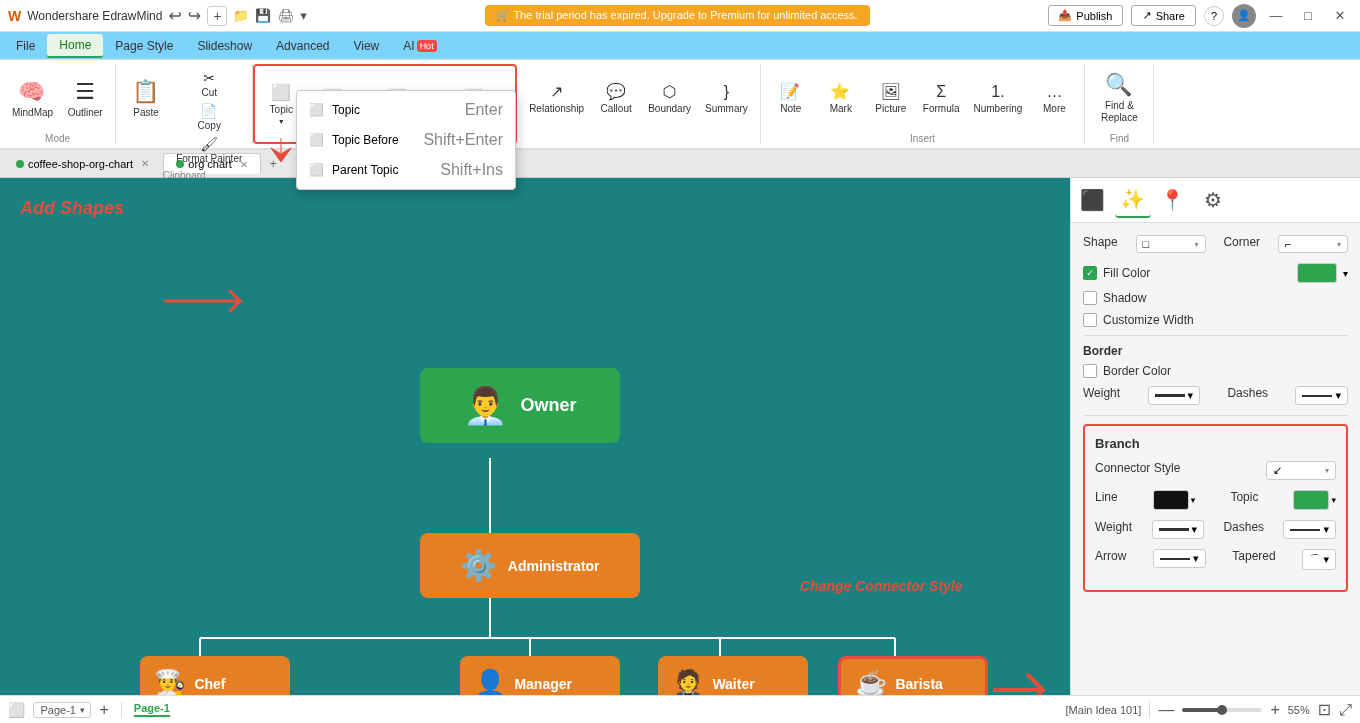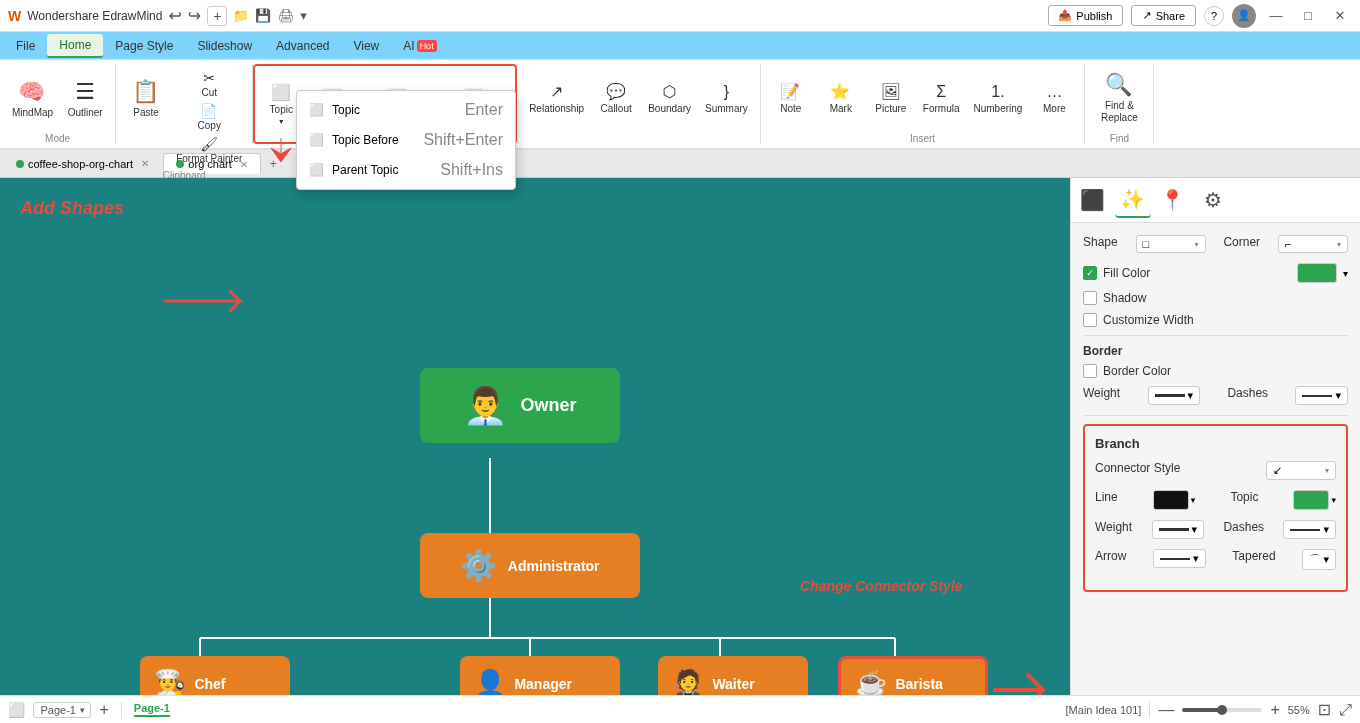--- a/index.html
+++ b/index.html
@@ -385,20 +385,23 @@
   <div id="title-bar-left">
     <span style="color:#e05a00;font-weight:bold;font-size:14px;">W</span>
     <span style="font-size:12px;color:#333;">Wondershare EdrawMind</span>
     <span style="cursor:pointer;font-size:16px;color:#555;">↩</span>
     <span style="cursor:pointer;font-size:16px;color:#555;">↪</span>
     <span style="cursor:pointer;font-size:14px;color:#555;border:1px solid #ccc;border-radius:3px;padding:1px 5px;">+</span>
     <span style="cursor:pointer;font-size:13px;color:#555;">📁</span>
     <span style="cursor:pointer;font-size:13px;color:#555;">💾</span>
     <span style="cursor:pointer;font-size:13px;color:#555;">🖨</span>
     <span style="cursor:pointer;font-size:13px;color:#555;">▾</span>
+  </div>
+  <div id="title-bar-center">
+    <span>🛒 The trial period has expired. Upgrade to Premium for unlimited access.</span>
   </div>
   <div id="title-bar-right">
     <button class="publish-btn">📤 <span>Publish</span></button>
     <button class="share-btn">↗ <span>Share</span></button>
     <span style="cursor:pointer;border:1px solid #ccc;border-radius:50%;width:20px;height:20px;display:flex;align-items:center;justify-content:center;font-size:11px;">?</span>
     <div class="avatar">👤</div>
     <span class="win-btn">—</span>
     <span class="win-btn">□</span>
     <span class="win-btn close">✕</span>
   </div>

